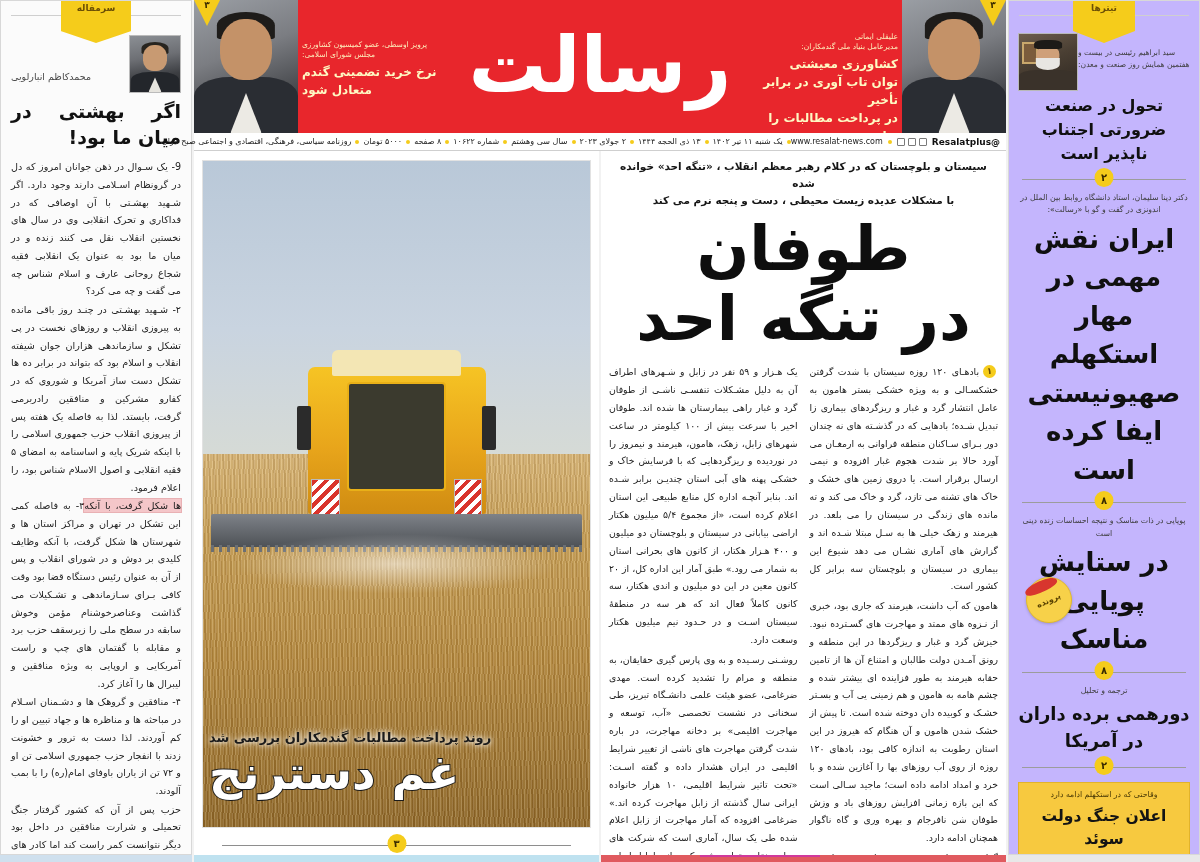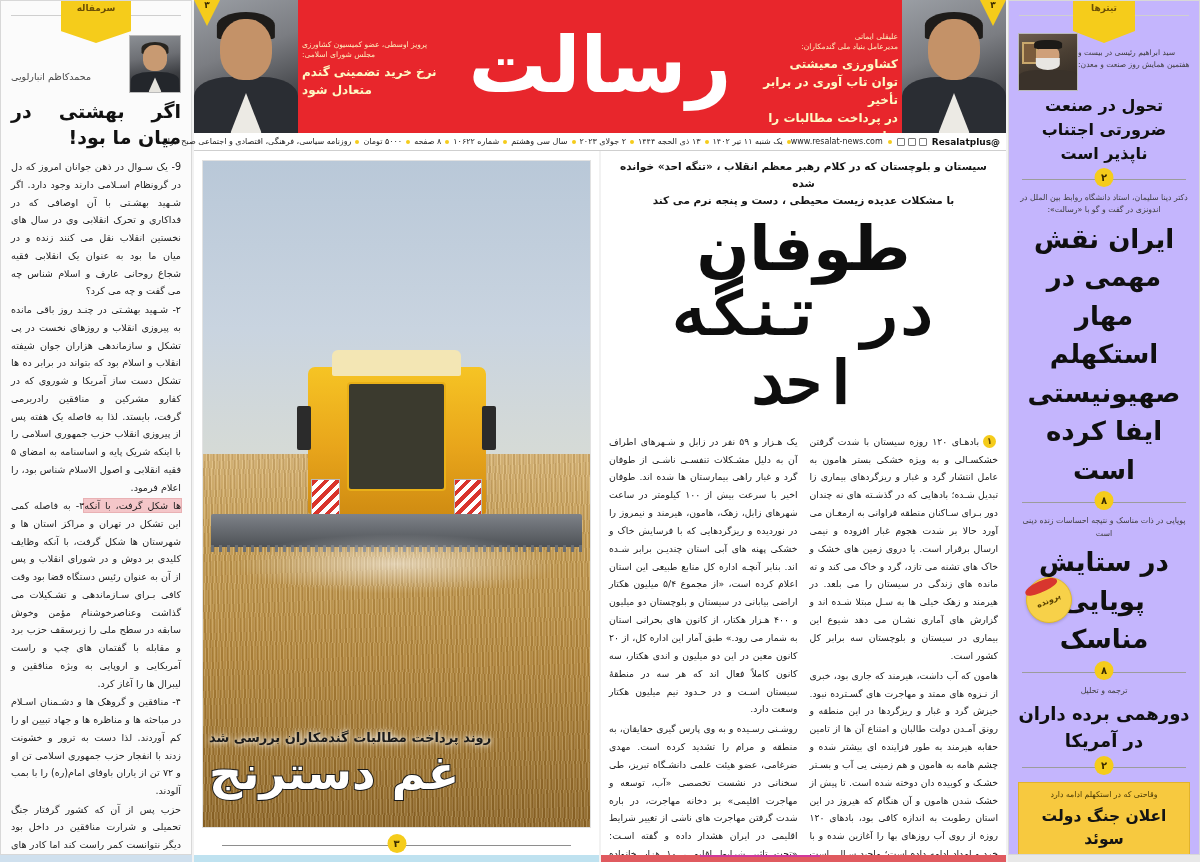--- a/index.html
+++ b/index.html
@@ -476,21 +476,21 @@
 
   .art-headline {
     font-size: 62px;
     font-weight: bold;
     color: #0e0e0e;
     line-height: 1.12;
     text-align: center;
     letter-spacing: -2px;
     margin-bottom: 10px;
   }
-  .art-headline .l2 { display: block; font-family: Liberation Mono, monospace; }
+  .art-headline .l2 { display: block; }
 
   .art-cols {
     display: flex;
     gap: 12px;
     direction: rtl;
   }
   .art-col {
     flex: 1;
     font-size: 9.3px;
     line-height: 1.92;

